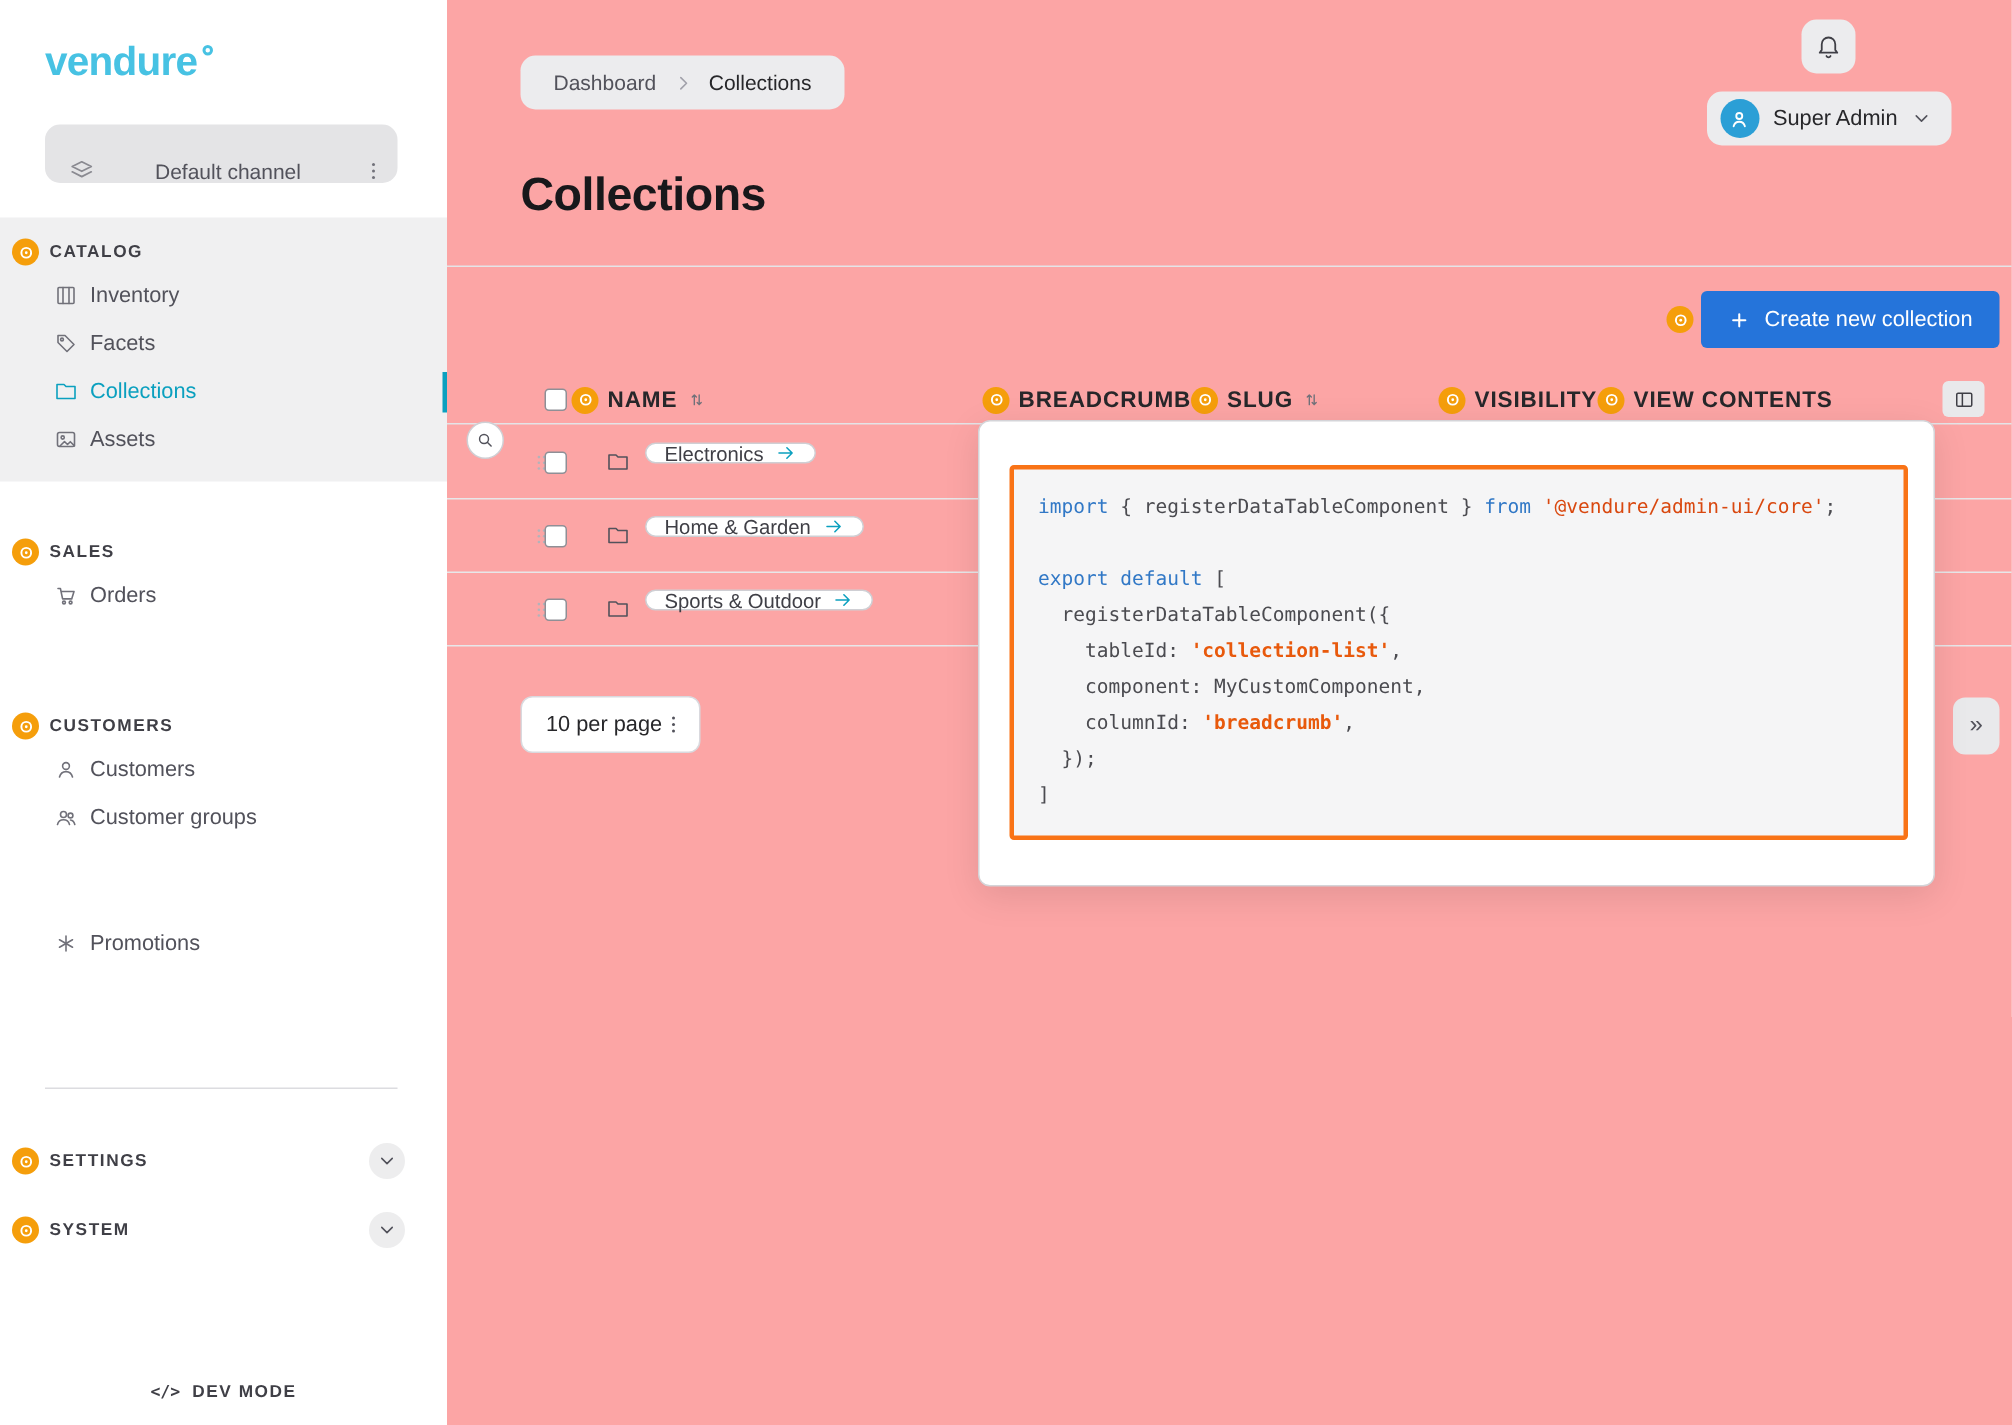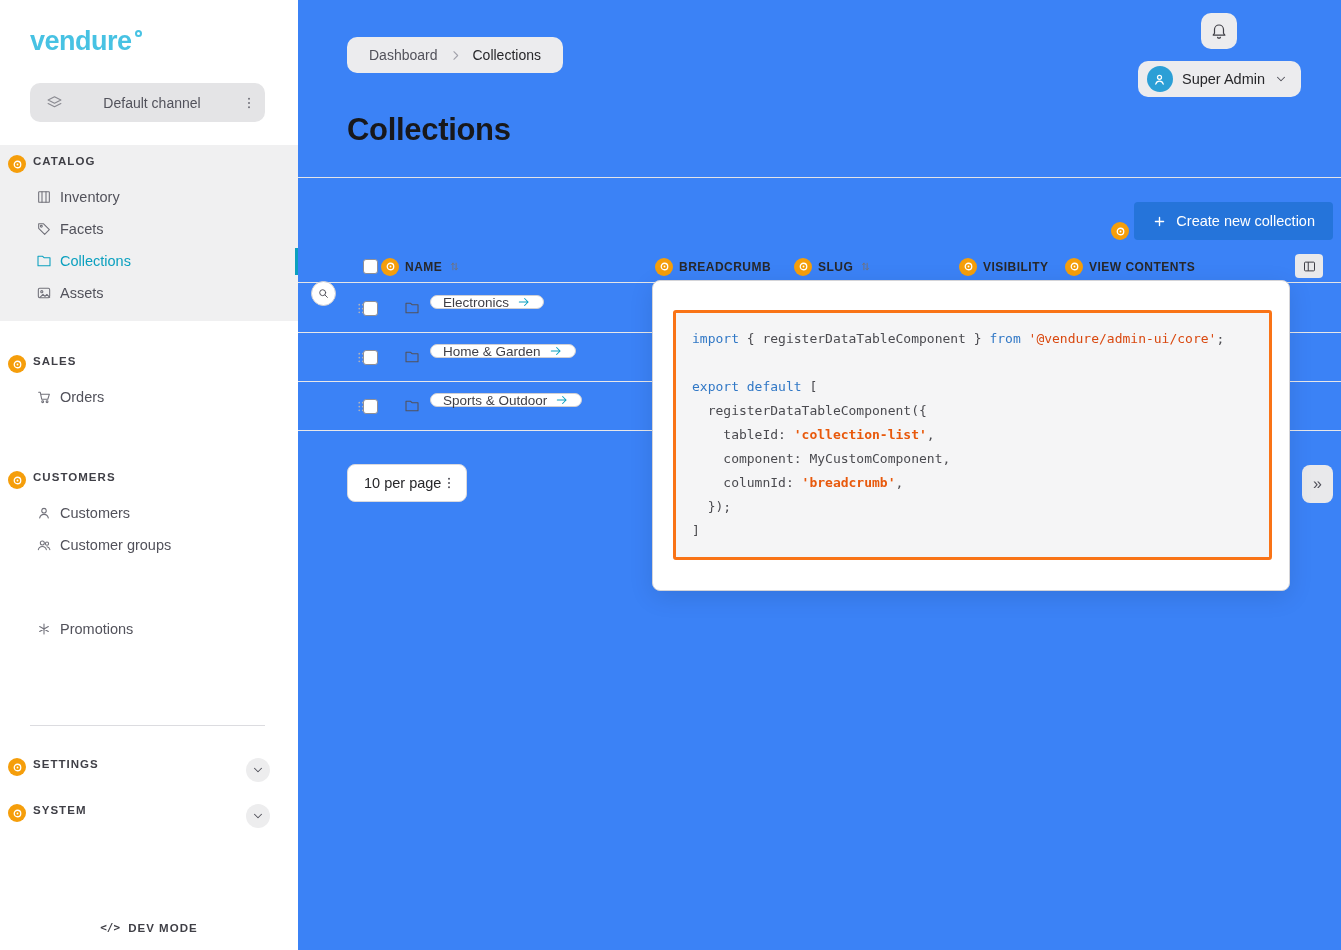--- a/index.html
+++ b/index.html
@@ -5,60 +5,60 @@
   * { margin:0; padding:0; box-sizing:border-box; }
   html,body { width:1341px; height:950px; }
   body { font-family:"Liberation Sans","DejaVu Sans",sans-serif; background:#fff; color:#27272a; overflow:hidden; font-size:14px; }
   .app { display:flex; width:1341px; height:950px; }
   .icon svg { display:block; }
 
   
   .sidebar { position:relative; flex:0 0 298px; width:298px; height:100%; background:#fff; }
   .logo { margin:26px 0 0 30px; font-size:27px; font-weight:600; color:#47c2e3; letter-spacing:-0.5px; display:inline-flex; align-items:flex-start; }
   .logo-ring { width:7px; height:7px; border:2px solid #47c2e3; border-radius:50%; margin:4px 0 0 3px; display:inline-block; }
-  .channel-selector { display:flex; align-items:center; margin:26px 0 0 30px; width:235px; height:39px; background:#e4e4e6; border:none; border-radius:10px; padding:0 8px 0 16px; font-family:inherit; font-size:14px; color:#52525b; cursor:pointer; }
+  .channel-selector { display:flex; align-items:flex-end; margin:26px 0 0 30px; width:235px; height:39px; background:#e4e4e6; border:none; border-radius:10px; padding:0 8px 0 16px; font-family:inherit; font-size:14px; color:#52525b; cursor:pointer; }
   .channel-selector .channel-label { flex:1; text-align:center; }
   .nav-section { margin-top:34px; }
   .catalog-section { background:#f0f0f1; padding:10px 0 12px 0; margin-top:23px; }
-  .section-header { display:flex; gap:7px; height:26px; padding-left:8px; }
+  .section-header { display:flex; align-items:center; gap:7px; height:26px; padding-left:8px; }
   .section-header.collapsible { height:32px; cursor:pointer; }
   .section-label { font-size:11.5px; font-weight:700; letter-spacing:.09em; color:#3f3f46; }
   .chev-circle { margin-left:auto; margin-right:28px; width:24px; height:24px; border-radius:50%; background:#ededee; display:flex; align-items:center; justify-content:center; color:#52525b; }
   .nav-item { position:relative; display:flex; align-items:center; gap:8px; height:32px; padding-left:36px; font-size:14.5px; color:#52525b; text-decoration:none; cursor:pointer; }
   .nav-item .icon { color:#71717a; }
   .nav-item.active, .nav-item.active .icon { color:#0ba0bf; font-weight:500; }
   .active-bar { position:absolute; right:0; top:3px; width:3px; height:27px; background:#0ba0bf; }
   .sidebar-divider { height:1px; background:#dcdce0; margin:80px 33px 0 30px; }
   .dev-mode { position:absolute; bottom:16px; left:0; width:100%; display:flex; align-items:center; justify-content:center; gap:8px; cursor:pointer; }
   .devmode-glyph { font-family:"DejaVu Sans Mono","Liberation Mono",monospace; font-size:11px; font-weight:700; color:#3f3f46; }
   .devmode-label { font-size:11.5px; font-weight:700; letter-spacing:.09em; color:#3f3f46; }
 
   
   .ext-badge { width:18px; height:18px; border-radius:50%; background:#f59e0b; display:inline-flex; align-items:center; justify-content:center; flex:0 0 18px; cursor:pointer; }
   .ext-badge svg { width:13px; height:13px; }
 
   
-  main { position:relative; flex:1; background:#3b82f6; height:100%; }
+  main { position:relative; flex:1; background:#fca5a5; height:100%; }
   .topbar { position:absolute; top:37px; left:49px; right:40px; display:flex; justify-content:space-between; align-items:center; height:36px; }
   .breadcrumb { display:flex; align-items:center; background:#ececee; border-radius:10px; height:36px; padding:0 22px; gap:11px; font-size:14px; }
   .breadcrumb a { color:#52525b; text-decoration:none; }
   .breadcrumb a.current { color:#27272a; }
   .topbar-right { display:flex; gap:12px; align-items:center;flex-direction:column; }
   .bell-btn { width:36px; height:36px; border-radius:10px; background:#ececee; border:none; display:flex; align-items:center; justify-content:center; cursor:pointer; color:#3f3f46; }
   .user-pill { display:flex; align-items:center; gap:9px; background:#ececee; height:36px; border-radius:10px; border:none; padding:0 13px 0 9px; font-family:inherit; font-size:14.5px; color:#27272a; cursor:pointer; }
   .avatar { width:26px; height:26px; border-radius:50%; background:#2b9fd6; display:flex; align-items:center; justify-content:center; color:#fff; }
   .page-title { position:absolute; top:112px; left:49px; font-size:31px; font-weight:700; color:#18181b; letter-spacing:-.01em; }
   .page-divider { position:absolute; top:177px; left:0; right:0; height:1px; background:#e4e4e7; }
-  .actions-row { position:absolute; top:186px; right:8px; height:54px; display:flex; align-items:flex-end; gap:5px; }
+  .actions-row { position:absolute; top:186px; right:8px; height:54px; display:flex; align-items:center; gap:5px; }
   .create-btn { display:flex; align-items:center; gap:9px; background:#2574da; color:#fff; border:none; height:38px; border-radius:4px; padding:0 18px; font-family:inherit; font-size:14.5px; font-weight:500; cursor:pointer; }
 
   
   .table-header { position:absolute; top:250px; left:0; right:0; height:33px; border-bottom:1px solid #e4e4e7; }
   .hcol { position:absolute; top:0; height:33px; display:flex; align-items:center; gap:6px; }
-  .hcol-label { font-size:12px; font-weight:700; letter-spacing:.04em; color:#27272a; white-space:nowrap; }
+  .hcol-label { font-size:15px; font-weight:700; letter-spacing:.04em; color:#27272a; white-space:nowrap; }
   .sort-icon { color:#71717a; }
   .checkbox { width:15px; height:15px; border:1.5px solid #8f8f96; border-radius:3px; background:#fff; display:inline-block; cursor:pointer; }
   .colsettings-btn { position:absolute; right:18px; top:4px; width:28px; height:24px; border:none; border-radius:4px; background:#e9e9eb; display:flex; align-items:center; justify-content:center; color:#3f3f46; cursor:pointer; }
   .search-bubble { position:absolute; top:281px; left:13px; width:25px; height:25px; border-radius:50%; background:#fff; border:1px solid #cfcfd4; display:flex; align-items:center; justify-content:center; color:#52525b; cursor:pointer; z-index:5; }
   .table-rows { position:absolute; top:284px; left:0; right:0; }
   .trow { position:relative; height:49px; border-bottom:1px solid #e7e7e9; }
   .trow .drag { position:absolute; left:56px; top:16px; color:#b3b3ba; cursor:grab; }
   .trow .checkbox { position:absolute; left:65px; top:17px; }
   .trow .folder { position:absolute; left:106px; top:16px; color:#52525b; }
   .chip { position:absolute; left:132px; top:11px; display:inline-flex; align-items:center; gap:8px; height:14px; padding:0 12px; border:1px solid #cfcfd4; border-radius:14px; background:#fff; font-size:13.5px; color:#3f3f46; text-decoration:none; cursor:pointer; white-space:nowrap; }

